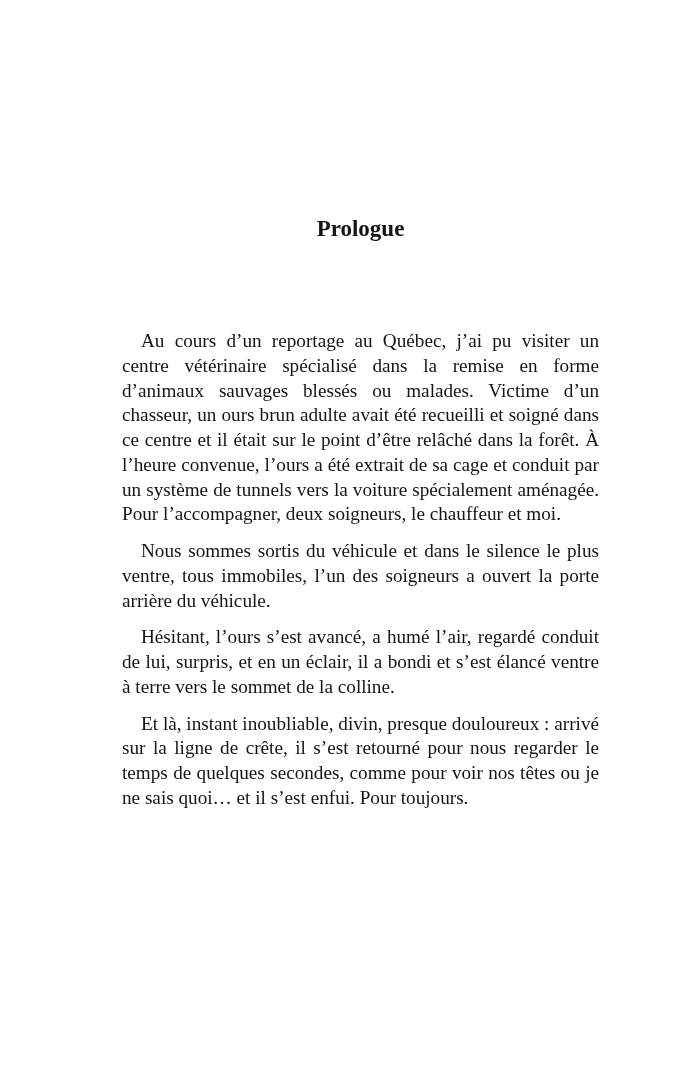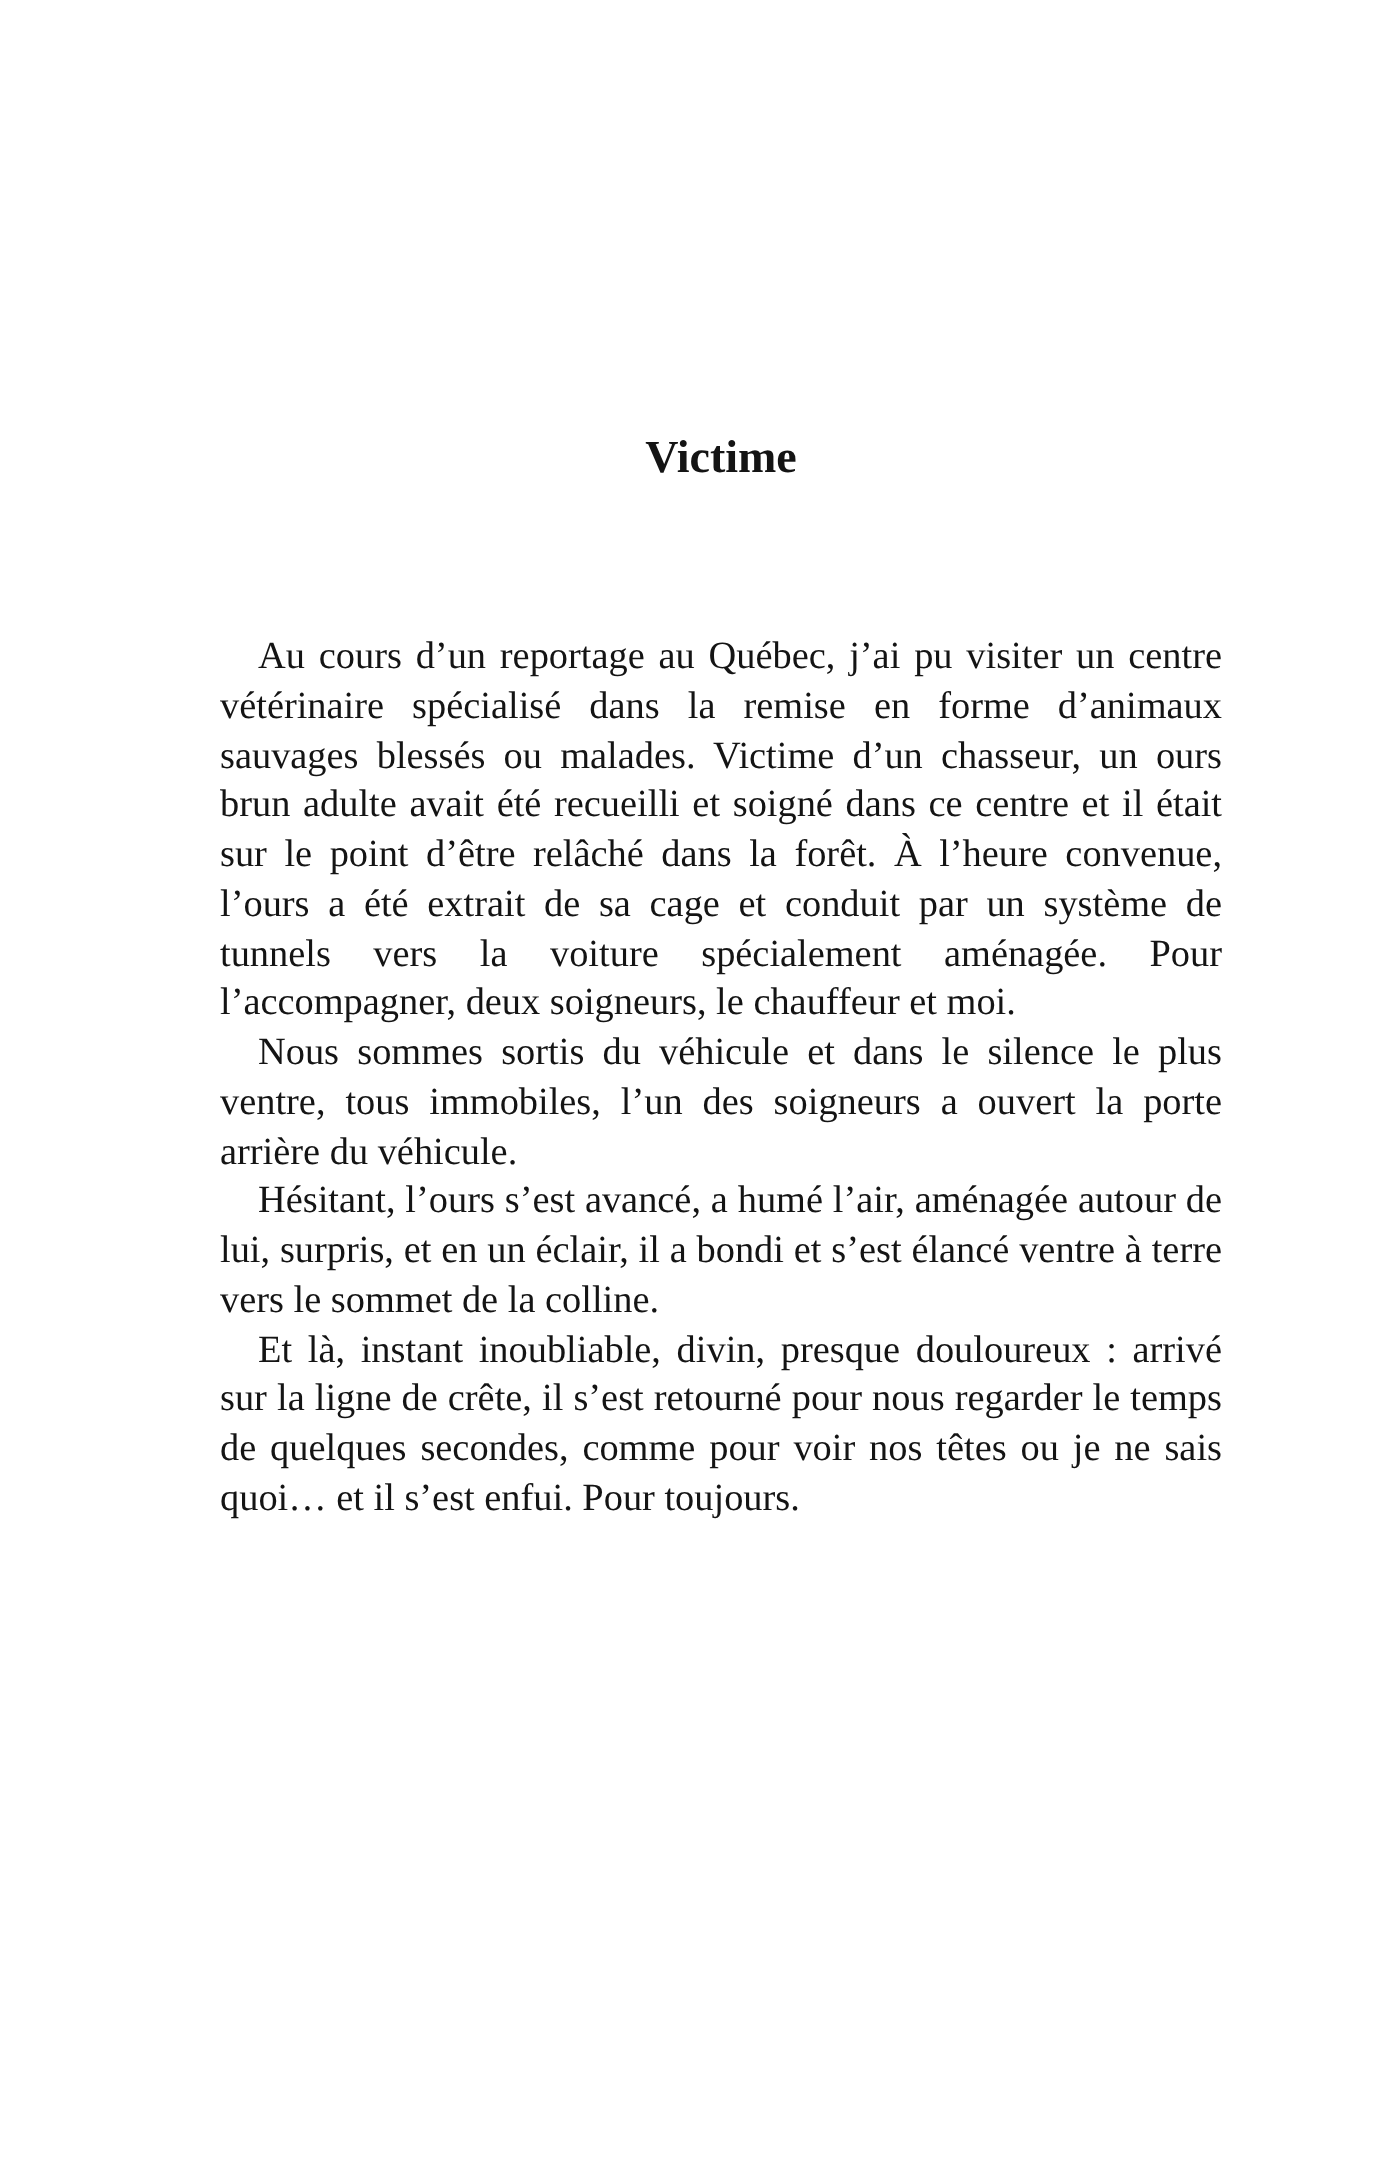--- a/index.html
+++ b/index.html
@@ -35,32 +35,32 @@
     .body-text {
       position: absolute;
       top: 317px;
       left: 0;
       width: 501px;
       font-size: 19.2px;
       line-height: 24.75px;
       text-align: justify;
     }
     .body-text p {
-      margin: 0;
+      margin: 12px;
       text-indent: 19px;
       hyphens: none;
     }
   </style>
 </head>
 <body>
 
 <div class="page">
   <div class="heading">
-    <div>Victime</div>
+    <div>Prologue</div>
   </div>
 
   <div class="body-text">
     <p>Au cours d’un reportage au Québec, j’ai pu visiter un centre vétérinaire spécialisé dans la remise en forme d’animaux sauvages blessés ou malades. Victime d’un chasseur, un ours brun adulte avait été recueilli et soigné dans ce centre et il était sur le point d’être relâché dans la forêt. À l’heure convenue, l’ours a été extrait de sa cage et conduit par un système de tunnels vers la voiture spécialement aménagée. Pour l’accompagner, deux soigneurs, le chauffeur et moi.</p>
     <p>Nous sommes sortis du véhicule et dans le silence le plus ventre, tous immobiles, l’un des soigneurs a ouvert la porte arrière du véhicule.</p>
-    <p>Hésitant, l’ours s’est avancé, a humé l’air, aménagée autour de lui, surpris, et en un éclair, il a bondi et s’est élancé ventre à terre vers le sommet de la colline.</p>
+    <p>Hésitant, l’ours s’est avancé, a humé l’air, regardé conduit de lui, surpris, et en un éclair, il a bondi et s’est élancé ventre à terre vers le sommet de la colline.</p>
     <p>Et là, instant inoubliable, divin, presque douloureux : arrivé sur la ligne de crête, il s’est retourné pour nous regarder le temps de quelques secondes, comme pour voir nos têtes ou je ne sais quoi… et il s’est enfui. Pour toujours.</p>
   </div>
 </div>
 
 </body></html>

